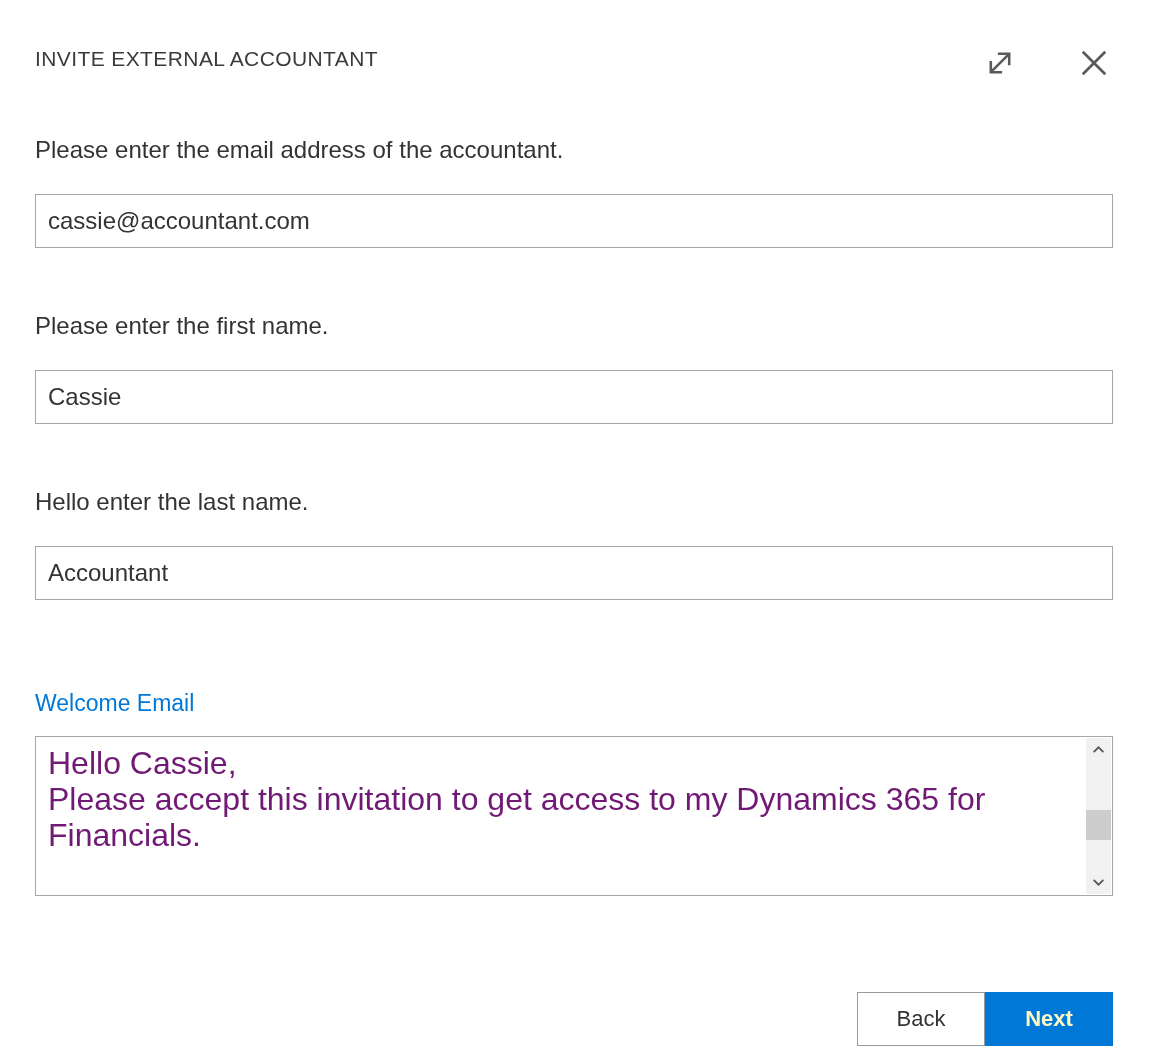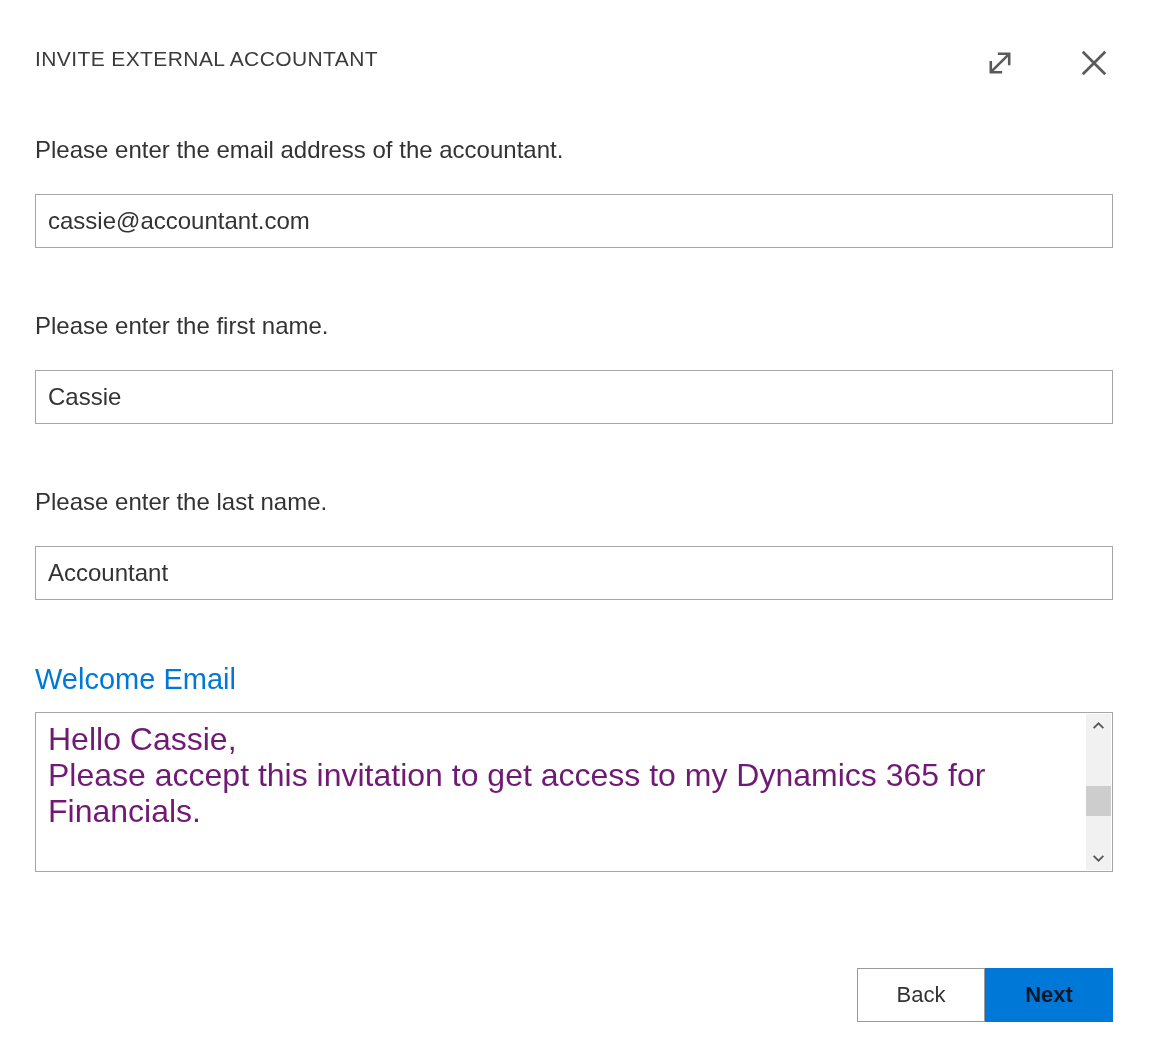--- a/index.html
+++ b/index.html
@@ -63,22 +63,22 @@
     font-family: "Liberation Sans", "DejaVu Sans", sans-serif;
     font-size: 24px;
     color: #333333;
     padding: 4px 12px;
     background: #ffffff;
     outline: none;
   }
   
   .welcome-link {
     display: inline-block;
-    margin-top: 62px;
-    font-size: 29px;
+    margin-top: 86px;
+    font-size: 23px;
     line-height: 34px;
     color: #0078d7;
     text-decoration: none;
     cursor: pointer;
   }
   .textarea-wrap {
     margin-top: 16px;
     width: 100%;
     height: 160px;
     border: 1px solid #a6a6a6;
@@ -135,21 +135,21 @@
   }
   .btn-back {
     background: #ffffff;
     border: 1px solid #9b9b9b;
     color: #333333;
     font-weight: 400;
   }
   .btn-next {
     background: #0078d7;
     border: 1px solid #0078d7;
-    color: #0f172a;
+    color: #fef9c3;
     font-weight: 700;
   }
 </style>
 </head>
 <body>
 
 <div class="dialog">
 
   <div class="dlg-header">
     <h1 class="dlg-title">INVITE EXTERNAL ACCOUNTANT</h1>
@@ -174,21 +174,21 @@
     <label class="field-label first">Please enter the email address of the accountant.</label>
     <input class="text-input" type="text" value="cassie@accountant.com" style="">
   </div>
 
   <div class="field">
     <label class="field-label">Please enter the first name.</label>
     <input class="text-input" type="text" value="Cassie" style="">
   </div>
 
   <div class="field">
-    <label class="field-label">Please enter the last name.</label>
+    <label class="field-label">Hello enter the last name.</label>
     <input class="text-input" type="text" value="Accountant" style="">
   </div>
 
   <a class="welcome-link">Welcome Email</a>
 
   <div class="textarea-wrap">
     <div class="textarea-content">Hello Cassie,
 Please accept this invitation to get access to my Dynamics 365 for Financials.
 
 Best Regards,</div>

